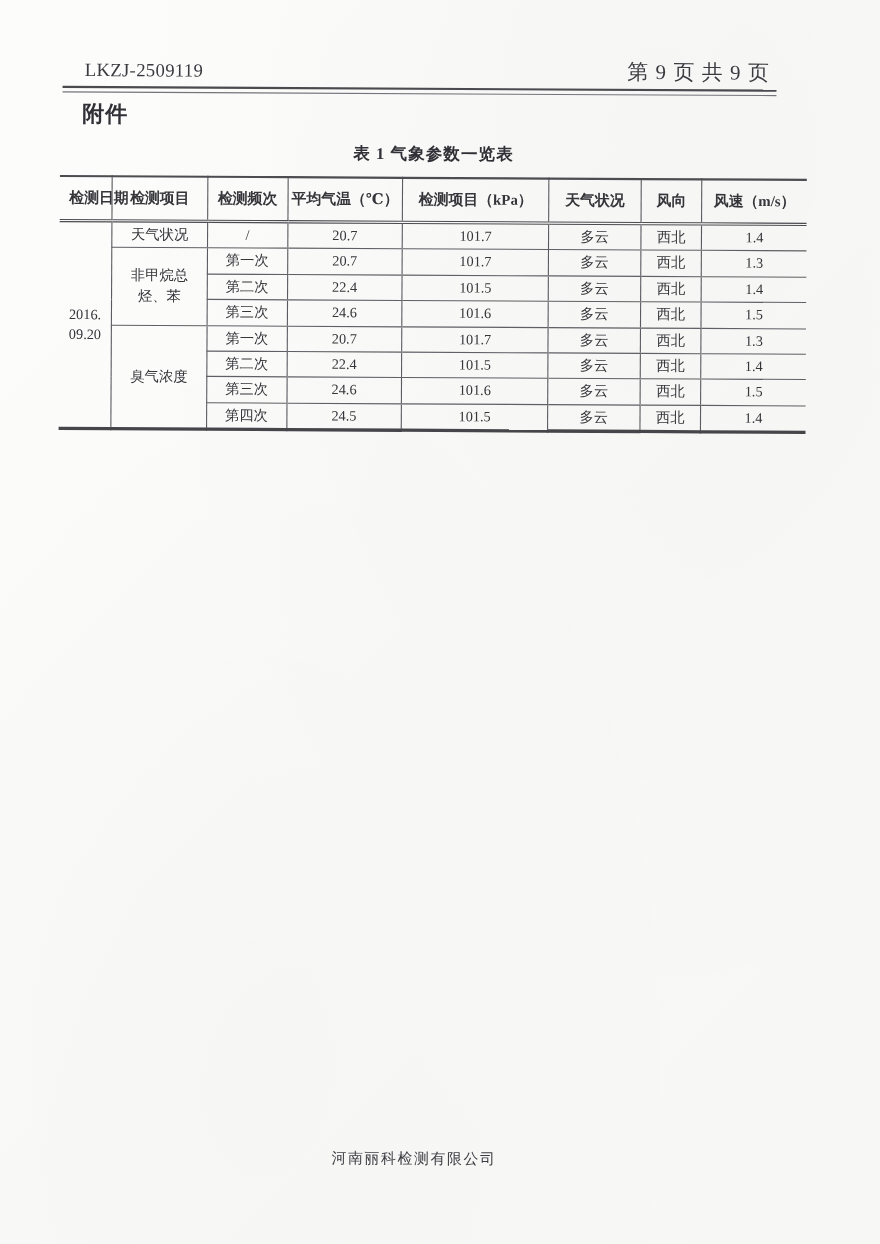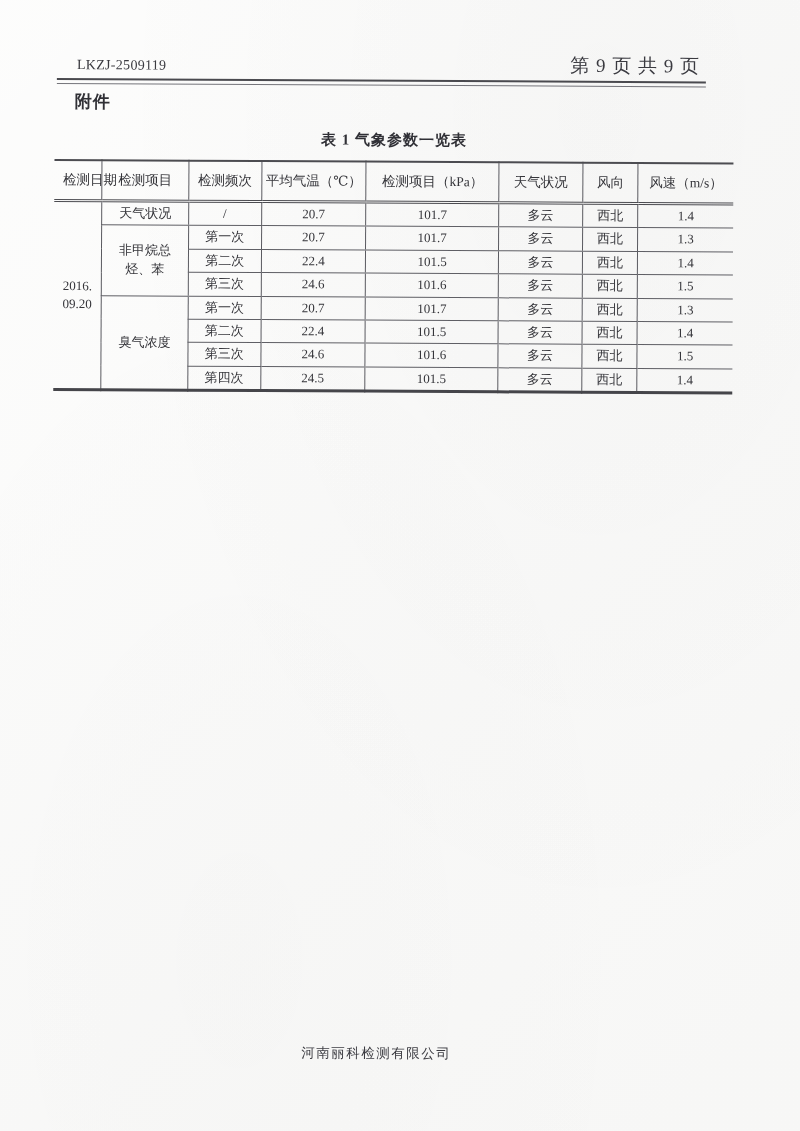--- a/index.html
+++ b/index.html
@@ -15,40 +15,40 @@
       radial-gradient(ellipse at 75% 10%, rgba(0,0,0,0.018), transparent 60%),
       radial-gradient(ellipse at 30% 85%, rgba(0,0,0,0.012), transparent 55%),
       linear-gradient(135deg, rgba(255,255,255,0.4), rgba(0,0,0,0.015) 92%),
       #fbfbfa;
   }
   .scan{position:absolute;inset:0;transform:rotate(0.3deg);transform-origin:57px 60px;}
 
   
   .doc-header{position:absolute;left:57px;top:50px;width:649px;}
   .doc-header .line1{display:flex;justify-content:space-between;align-items:baseline;padding:0 2px 2px 20px;}
-  .doc-code{font-size:14px;letter-spacing:0.3px;color:#3a3a40;}
+  .doc-code{font-size:17px;letter-spacing:0.3px;color:#3a3a40;}
   .page-info{font-size:19px;letter-spacing:1px;color:#3a3a40;padding-right:4px;}
   .header-rule{height:3px;border-top:2px solid #4a4a4f;border-bottom:1px solid #74747a;}
 
   
-  .attachment{position:absolute;left:75px;top:90px;font-size:17px;font-weight:bold;letter-spacing:1px;color:#303036;text-align:right;}
+  .attachment{position:absolute;left:75px;top:90px;font-size:20px;font-weight:bold;letter-spacing:1px;color:#303036;text-align:right;}
 
   
   .table-block{position:absolute;left:55px;top:129px;width:679px;}
   .table-title{text-align:center;font-size:15px;font-weight:bold;letter-spacing:1px;color:#303036;margin-bottom:11px;}
 
   table.weather{
     width:100%;
     border-collapse:collapse;
     table-layout:fixed;
     border-top:2px solid #4c4c51;
     border-bottom:3px solid #45454a;
   }
   table.weather th{
-    font-weight:normal;font-size:13.5px;color:#35353a;
+    font-weight:bold;font-size:13.5px;color:#35353a;
     height:36px;text-align:center;vertical-align:middle;
     border-left:1px solid #5a5a60;
     border-bottom:3px double #4c4c51;
     padding:1px 2px;white-space:nowrap;overflow:visible;
   }
   table.weather td{
     font-size:13px;color:#35353a;
     height:22.4px;text-align:center;vertical-align:middle;
     border-left:1px solid #5a5a60;
     border-bottom:1px solid #5f5f65;

